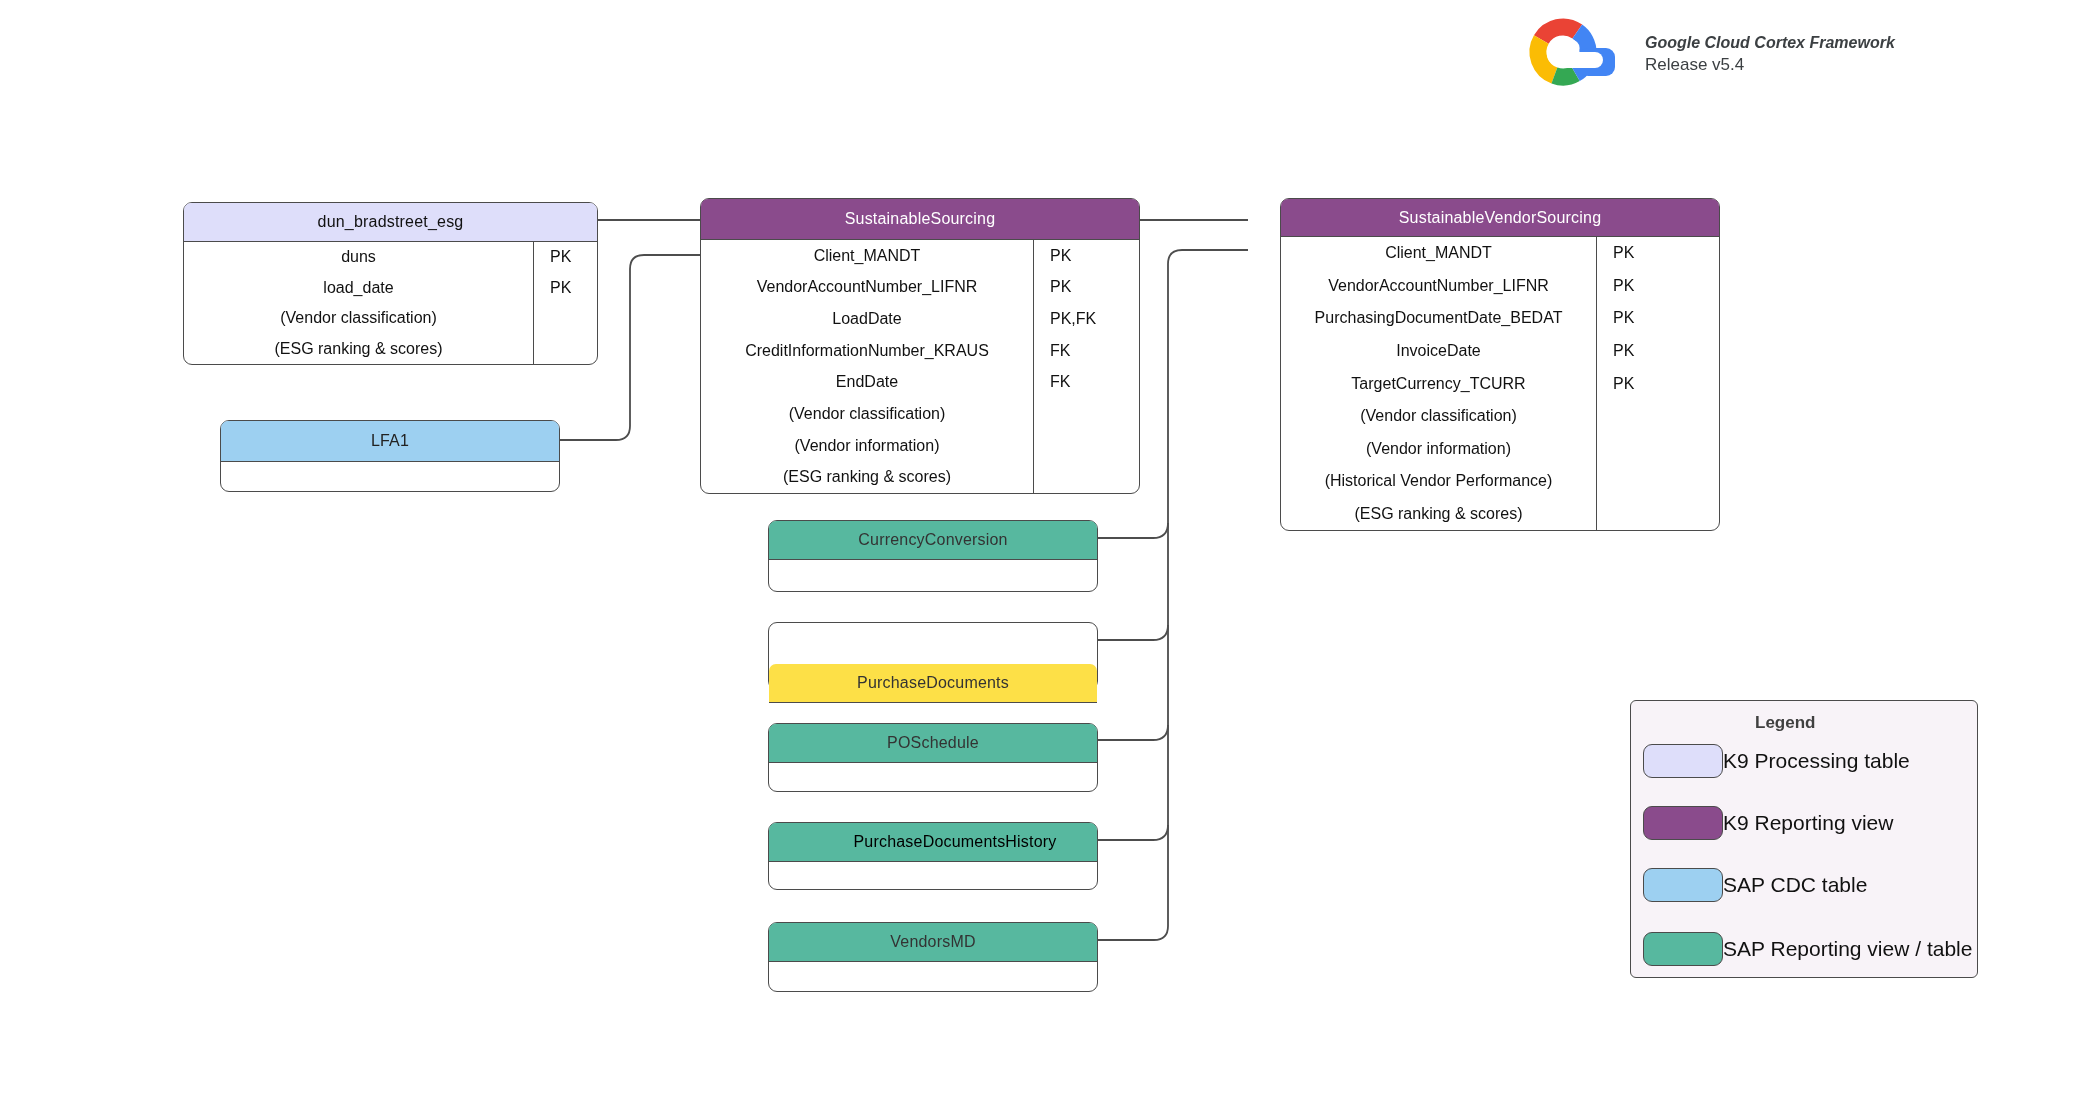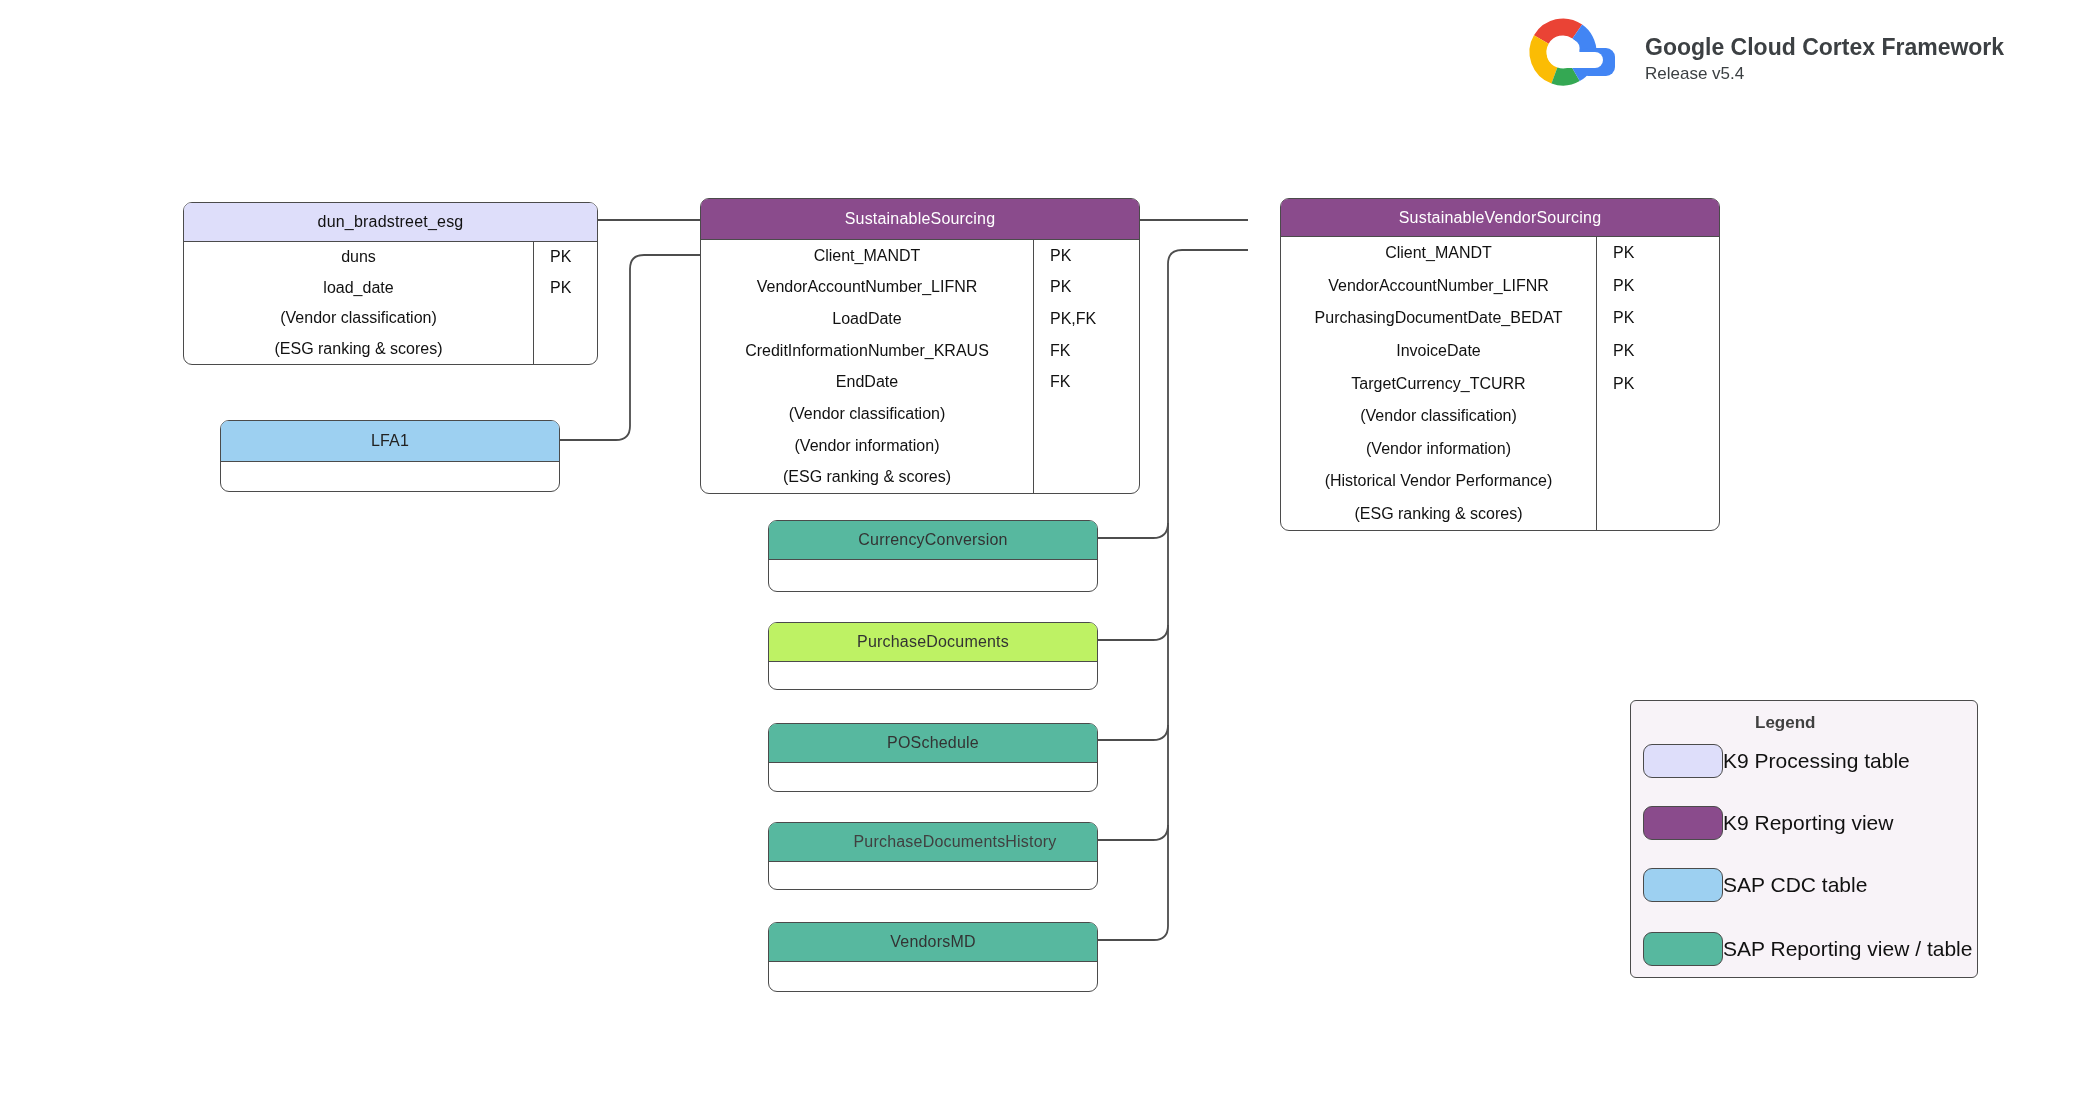--- a/index.html
+++ b/index.html
@@ -15,21 +15,21 @@
          font-size:16px;border-bottom:1.6px solid #4b4b4b;border-radius:7px 7px 0 0;letter-spacing:.2px;}
   .tbody{flex:1 1 auto;display:flex;flex-direction:column;}
   .trow{flex:1 1 0;display:flex;align-items:stretch;font-size:16px;color:#111111;}
   .tname{width:var(--namew,100%);box-sizing:border-box;display:flex;align-items:center;
          justify-content:center;text-align:center;padding:4px 4px;}
   .tkey{flex:1 1 auto;display:flex;align-items:center;padding-left:16px;border-left:1.4px solid #4b4b4b;}
 
   
   .brand{position:absolute;left:1523px;top:10px;display:flex;z-index:1;}
   .brand-text{margin-left:22px;margin-top:24px;}
-  .brand-title{font-size:23px;font-weight:bold;color:#3c4043;}
+  .brand-title{font-size:16px;font-weight:bold;color:#3c4043;font-style:italic;}
   .brand-release{font-size:17px;color:#3c4043;margin-top:3px;}
 
   
   .legend{position:absolute;left:1630px;top:700px;width:348px;height:278px;z-index:1;box-sizing:border-box;
           background:#f8f3f8;border:1.6px solid #4b4b4b;border-radius:6px;}
   .legend-title{position:absolute;left:124px;top:12px;font-size:17px;font-weight:bold;color:#404040;}
   .legend-item{position:absolute;left:12px;display:flex;align-items:center;height:36px;}
   .lswatch{width:80px;height:34px;box-sizing:border-box;border:1.6px solid #4b4b4b;border-radius:9px;flex:0 0 auto;}
   .llabel{font-size:21px;color:#111111;white-space:nowrap;text-align:right;}
 </style>
@@ -186,39 +186,39 @@
   <div class="tbl" style="left:768px;top:520px;width:330px;height:72px;--headh:38px;">
     <div class="thead" style="background: rgb(87, 184, 159); color: rgb(51, 51, 51);">CurrencyConversion</div>
     <div class="tbody">
         <div class="trow">
           <div class="tname"></div>
         </div>
       </div>
   </div>
 
   <div class="tbl" style="left:768px;top:622px;width:330px;height:68px;--headh:38px;">
-    <div class="thead" style="background: #bef264; color: rgb(51, 51, 51);">PurchaseDocuments</div>
+    <div class="thead" style="background: #fde047; color: rgb(51, 51, 51); margin-top: 41px;">PurchaseDocuments</div>
     <div class="tbody">
         <div class="trow">
           <div class="tname"></div>
         </div>
       </div>
   </div>
 
   <div class="tbl" style="left:768px;top:723px;width:330px;height:69px;--headh:38px;">
     <div class="thead" style="background: rgb(87, 184, 159); color: rgb(51, 51, 51);">POSchedule</div>
     <div class="tbody">
         <div class="trow">
           <div class="tname"></div>
         </div>
       </div>
   </div>
 
   <div class="tbl" style="left:768px;top:822px;width:330px;height:68px;--headh:38px;">
-    <div class="thead" style="background: rgb(87, 184, 159); color: #404040; padding-left: 44px;">PurchaseDocumentsHistory</div>
+    <div class="thead" style="background: rgb(87, 184, 159); color: #000000; padding-left: 44px;">PurchaseDocumentsHistory</div>
     <div class="tbody">
         <div class="trow">
           <div class="tname"></div>
         </div>
       </div>
   </div>
 
   <div class="tbl" style="left:768px;top:922px;width:330px;height:70px;gap:48px;--headh:38px;">
     <div class="thead" style="background: rgb(87, 184, 159); color: rgb(51, 51, 51);">VendorsMD</div>
     <div class="tbody">

